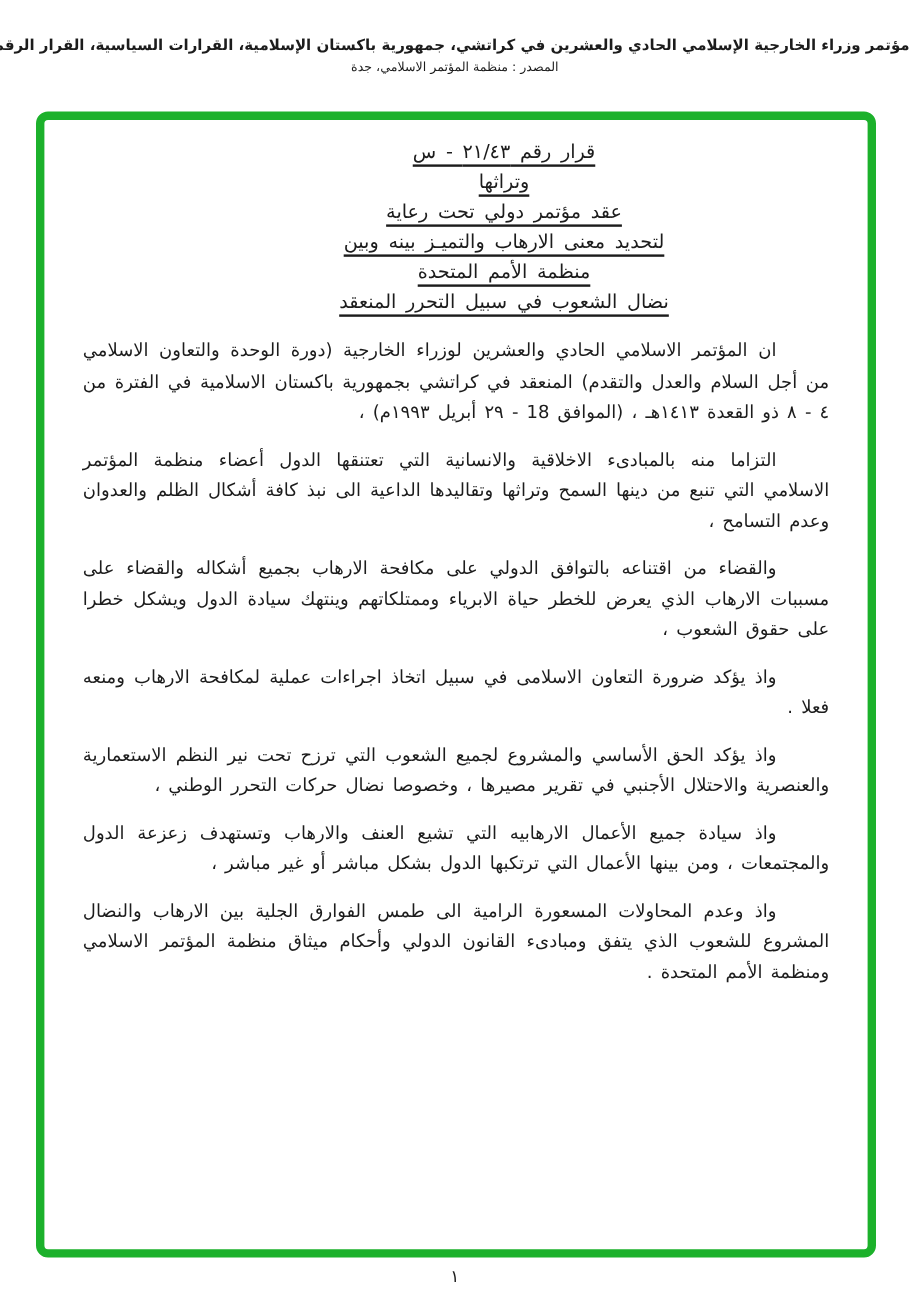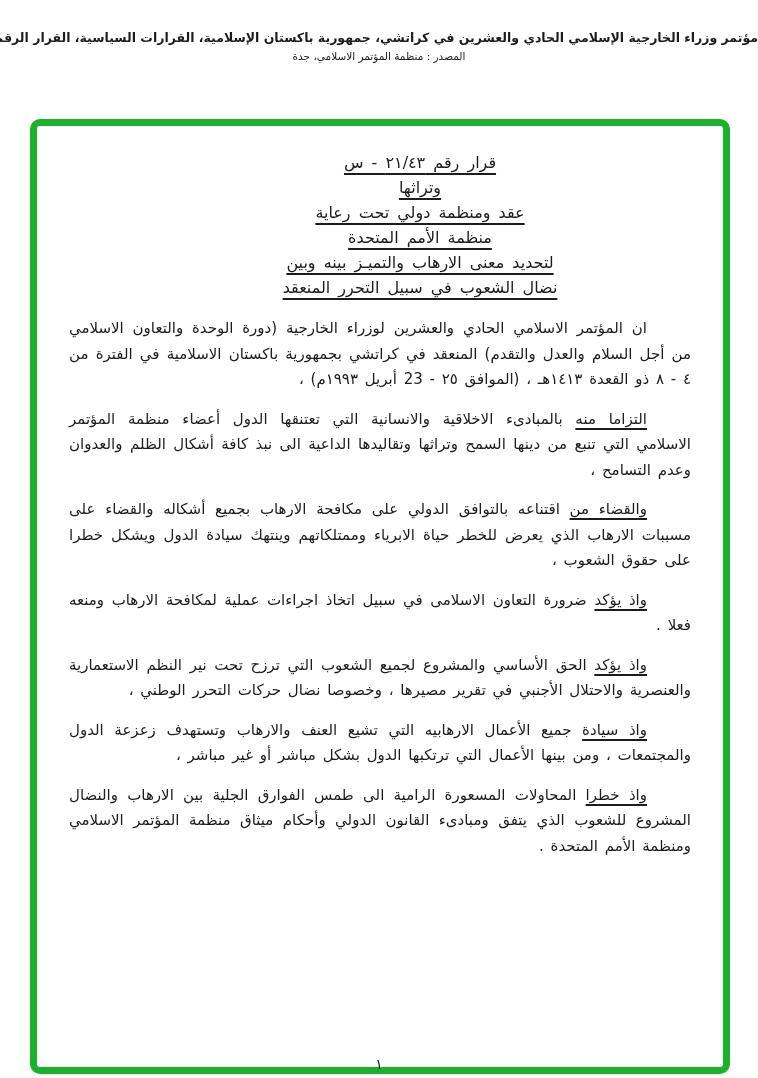--- a/index.html
+++ b/index.html
@@ -34,25 +34,24 @@
   }
   
   .green-box {
     position: absolute;
     left: 30px;
     top: 93px;
     width: 700px;
     height: 955px;
     border: 7px solid #1cb12b;
     border-radius: 10px;
-    padding: 22px 32px 8px 32px;
+    padding: 12px 32px 8px 32px;
     direction: rtl;
     overflow: hidden;
     background: #ffffff;
-    margin-top: 26px;
   }
   
   .title-block {
     width: 70%;
     margin: 2px auto 16px auto;
     transform: translateX(40px); 
     text-align: center;
   }
   .title-line {
     font-size: 16px;
@@ -69,21 +68,20 @@
   }
   .para {
     font-size: 15px;
     line-height: 25.5px;
     text-align: justify;
     text-indent: 44px;        
     word-spacing: 2px;
     margin-bottom: 14px;
   }
   .lead {
-    text-decoration: underline;
     text-underline-offset: 4px;
     text-decoration-thickness: 1.5px;
   }
   
   .page-number {
     position: absolute;
     bottom: 6px;
     left: 0;
     width: 100%;
     text-align: center;
@@ -98,31 +96,31 @@
 
   <div class="doc-header">
     <div class="header-line1">مؤتمر وزراء الخارجية الإسلامي الحادي والعشرين في كراتشي، جمهورية باكستان الإسلامية، القرارات السياسية، القرار الرقم ٢١/٤٣ - س</div>
     <div class="header-line2">المصدر :  منظمة المؤتمر الاسلامي، جدة</div>
   </div>
 
   <div class="green-box">
     <div class="title-block" id="title-block">
         <div class="title-line">قرار رقم ٢١/٤٣ - س</div>
         <div class="title-line">وتراثها</div>
-        <div class="title-line">عقد ومنظمة دولي تحت رعاية</div>
+        <div class="title-line">عقد مؤتمر دولي تحت رعاية</div>
+        <div class="title-line">لتحديد معنى الارهاب والتميـز بينه وبين</div>
         <div class="title-line">منظمة الأمم المتحدة</div>
-        <div class="title-line">لتحديد معنى الارهاب والتميـز بينه وبين</div>
         <div class="title-line">نضال الشعوب في سبيل التحرر المنعقد</div>
       </div>
     <div class="body-block" id="paragraphs">
-        <p class="para">ان المؤتمر الاسلامي الحادي والعشرين لوزراء الخارجية (دورة الوحدة والتعاون الاسلامي من أجل السلام والعدل والتقدم) المنعقد في كراتشي بجمهورية باكستان الاسلامية في الفترة من ٤ - ٨ ذو القعدة ١٤١٣هـ ، (الموافق ٢٥ - 23 أبريل ١٩٩٣م) ،</p>
+        <p class="para">ان المؤتمر الاسلامي الحادي والعشرين لوزراء الخارجية (دورة الوحدة والتعاون الاسلامي من أجل السلام والعدل والتقدم) المنعقد في كراتشي بجمهورية باكستان الاسلامية في الفترة من ٤ - ٨ ذو القعدة ١٤١٣هـ ، (الموافق 18 - ٢٩ أبريل ١٩٩٣م) ،</p>
         <p class="para"><span class="lead">التزاما منه</span> بالمبادىء الاخلاقية والانسانية التي تعتنقها الدول أعضاء منظمة المؤتمر الاسلامي التي تنبع من دينها السمح وتراثها وتقاليدها الداعية الى نبذ كافة أشكال الظلم والعدوان وعدم التسامح ،</p>
         <p class="para"><span class="lead">والقضاء من</span> اقتناعه بالتوافق الدولي على مكافحة الارهاب بجميع أشكاله والقضاء على مسببات الارهاب الذي يعرض للخطر حياة الابرياء وممتلكاتهم وينتهك سيادة الدول ويشكل خطرا على حقوق الشعوب ،</p>
         <p class="para"><span class="lead">واذ يؤكد</span> ضرورة التعاون الاسلامى في سبيل اتخاذ اجراءات عملية لمكافحة الارهاب ومنعه فعلا .</p>
         <p class="para"><span class="lead">واذ يؤكد</span> الحق الأساسي والمشروع لجميع الشعوب التي ترزح تحت نير النظم الاستعمارية والعنصرية والاحتلال الأجنبي في تقرير مصيرها ، وخصوصا نضال حركات التحرر الوطني ،</p>
         <p class="para"><span class="lead">واذ سيادة</span> جميع الأعمال الارهابيه التي تشيع العنف والارهاب وتستهدف زعزعة الدول والمجتمعات ، ومن بينها الأعمال التي ترتكبها الدول بشكل مباشر أو غير مباشر ،</p>
-        <p class="para"><span class="lead">واذ خطرا</span> المحاولات المسعورة الرامية الى طمس الفوارق الجلية بين الارهاب والنضال المشروع للشعوب الذي يتفق ومبادىء القانون الدولي وأحكام ميثاق منظمة المؤتمر الاسلامي ومنظمة الأمم المتحدة .</p>
+        <p class="para"><span class="lead">واذ وعدم</span> المحاولات المسعورة الرامية الى طمس الفوارق الجلية بين الارهاب والنضال المشروع للشعوب الذي يتفق ومبادىء القانون الدولي وأحكام ميثاق منظمة المؤتمر الاسلامي ومنظمة الأمم المتحدة .</p>
       </div>
   </div>
 
   <div class="page-number">١</div>
 
 </div>
 
 </body></html>

